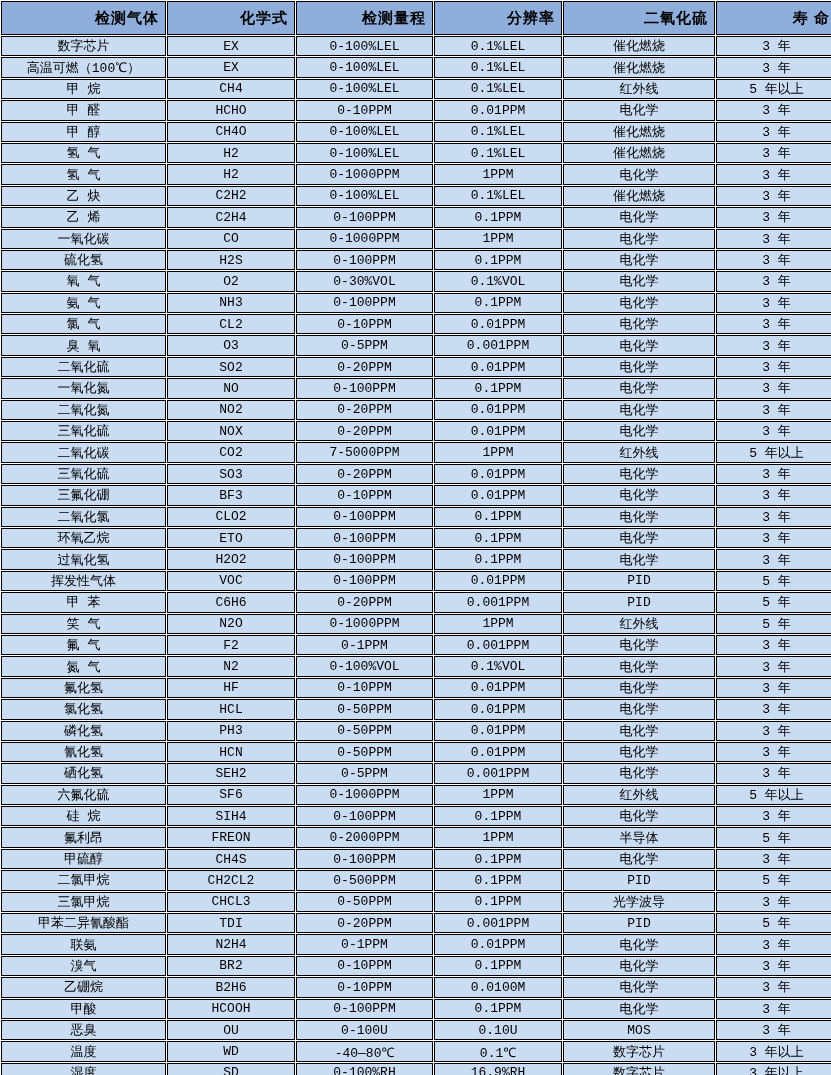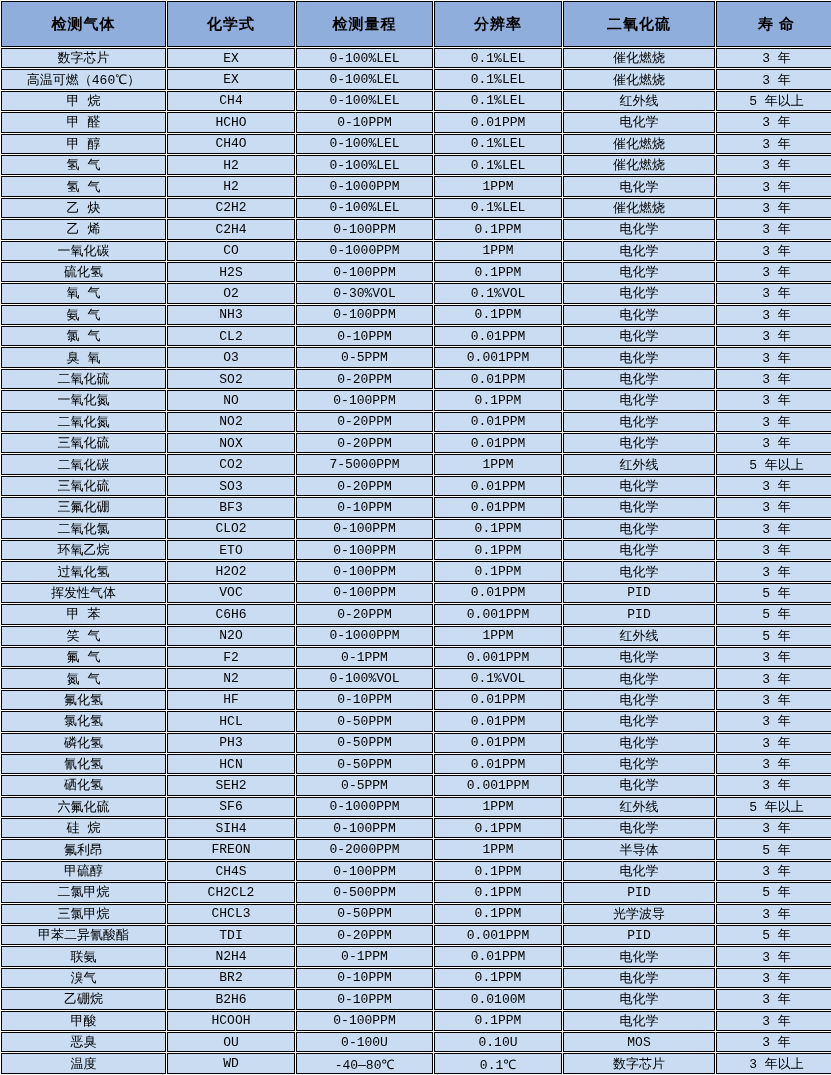--- a/index.html
+++ b/index.html
@@ -27,23 +27,23 @@
   col.c2 { width: 137px; }
   col.c3 { width: 128px; }
   col.c4 { width: 152px; }
   col.c5 { width: 121px; }
   th {
     height: 20px;
     background: var(--header-bg, #8FAEDC);
     border: 1px solid var(--border, #000000);
     font-size: 15px;
     font-weight: bold;
-    text-align: center;
+    text-align: right;
     vertical-align: middle;
-    padding: 12px;
+    padding: 6px;
     letter-spacing: 1px;
     font-family: "Liberation Sans", sans-serif;
   }
   td {
     height: 18.4px;
     background: var(--row-bg, #C9DCF2);
     border: 1px solid var(--border, #000000);
     font-size: 13px;
     font-weight: normal;
     text-align: center;
@@ -79,21 +79,21 @@
     <tbody>
         <tr>
           <td>数字芯片</td>
           <td>EX</td>
           <td>0-100%LEL</td>
           <td>0.1%LEL</td>
           <td>催化燃烧</td>
           <td>3 年</td>
         </tr>
         <tr>
-          <td>高温可燃（460℃）</td>
+          <td>高温可燃（100℃）</td>
           <td>EX</td>
           <td>0-100%LEL</td>
           <td>0.1%LEL</td>
           <td>催化燃烧</td>
           <td>3 年</td>
         </tr>
         <tr>
           <td>甲 烷</td>
           <td>CH4</td>
           <td>0-100%LEL</td>

